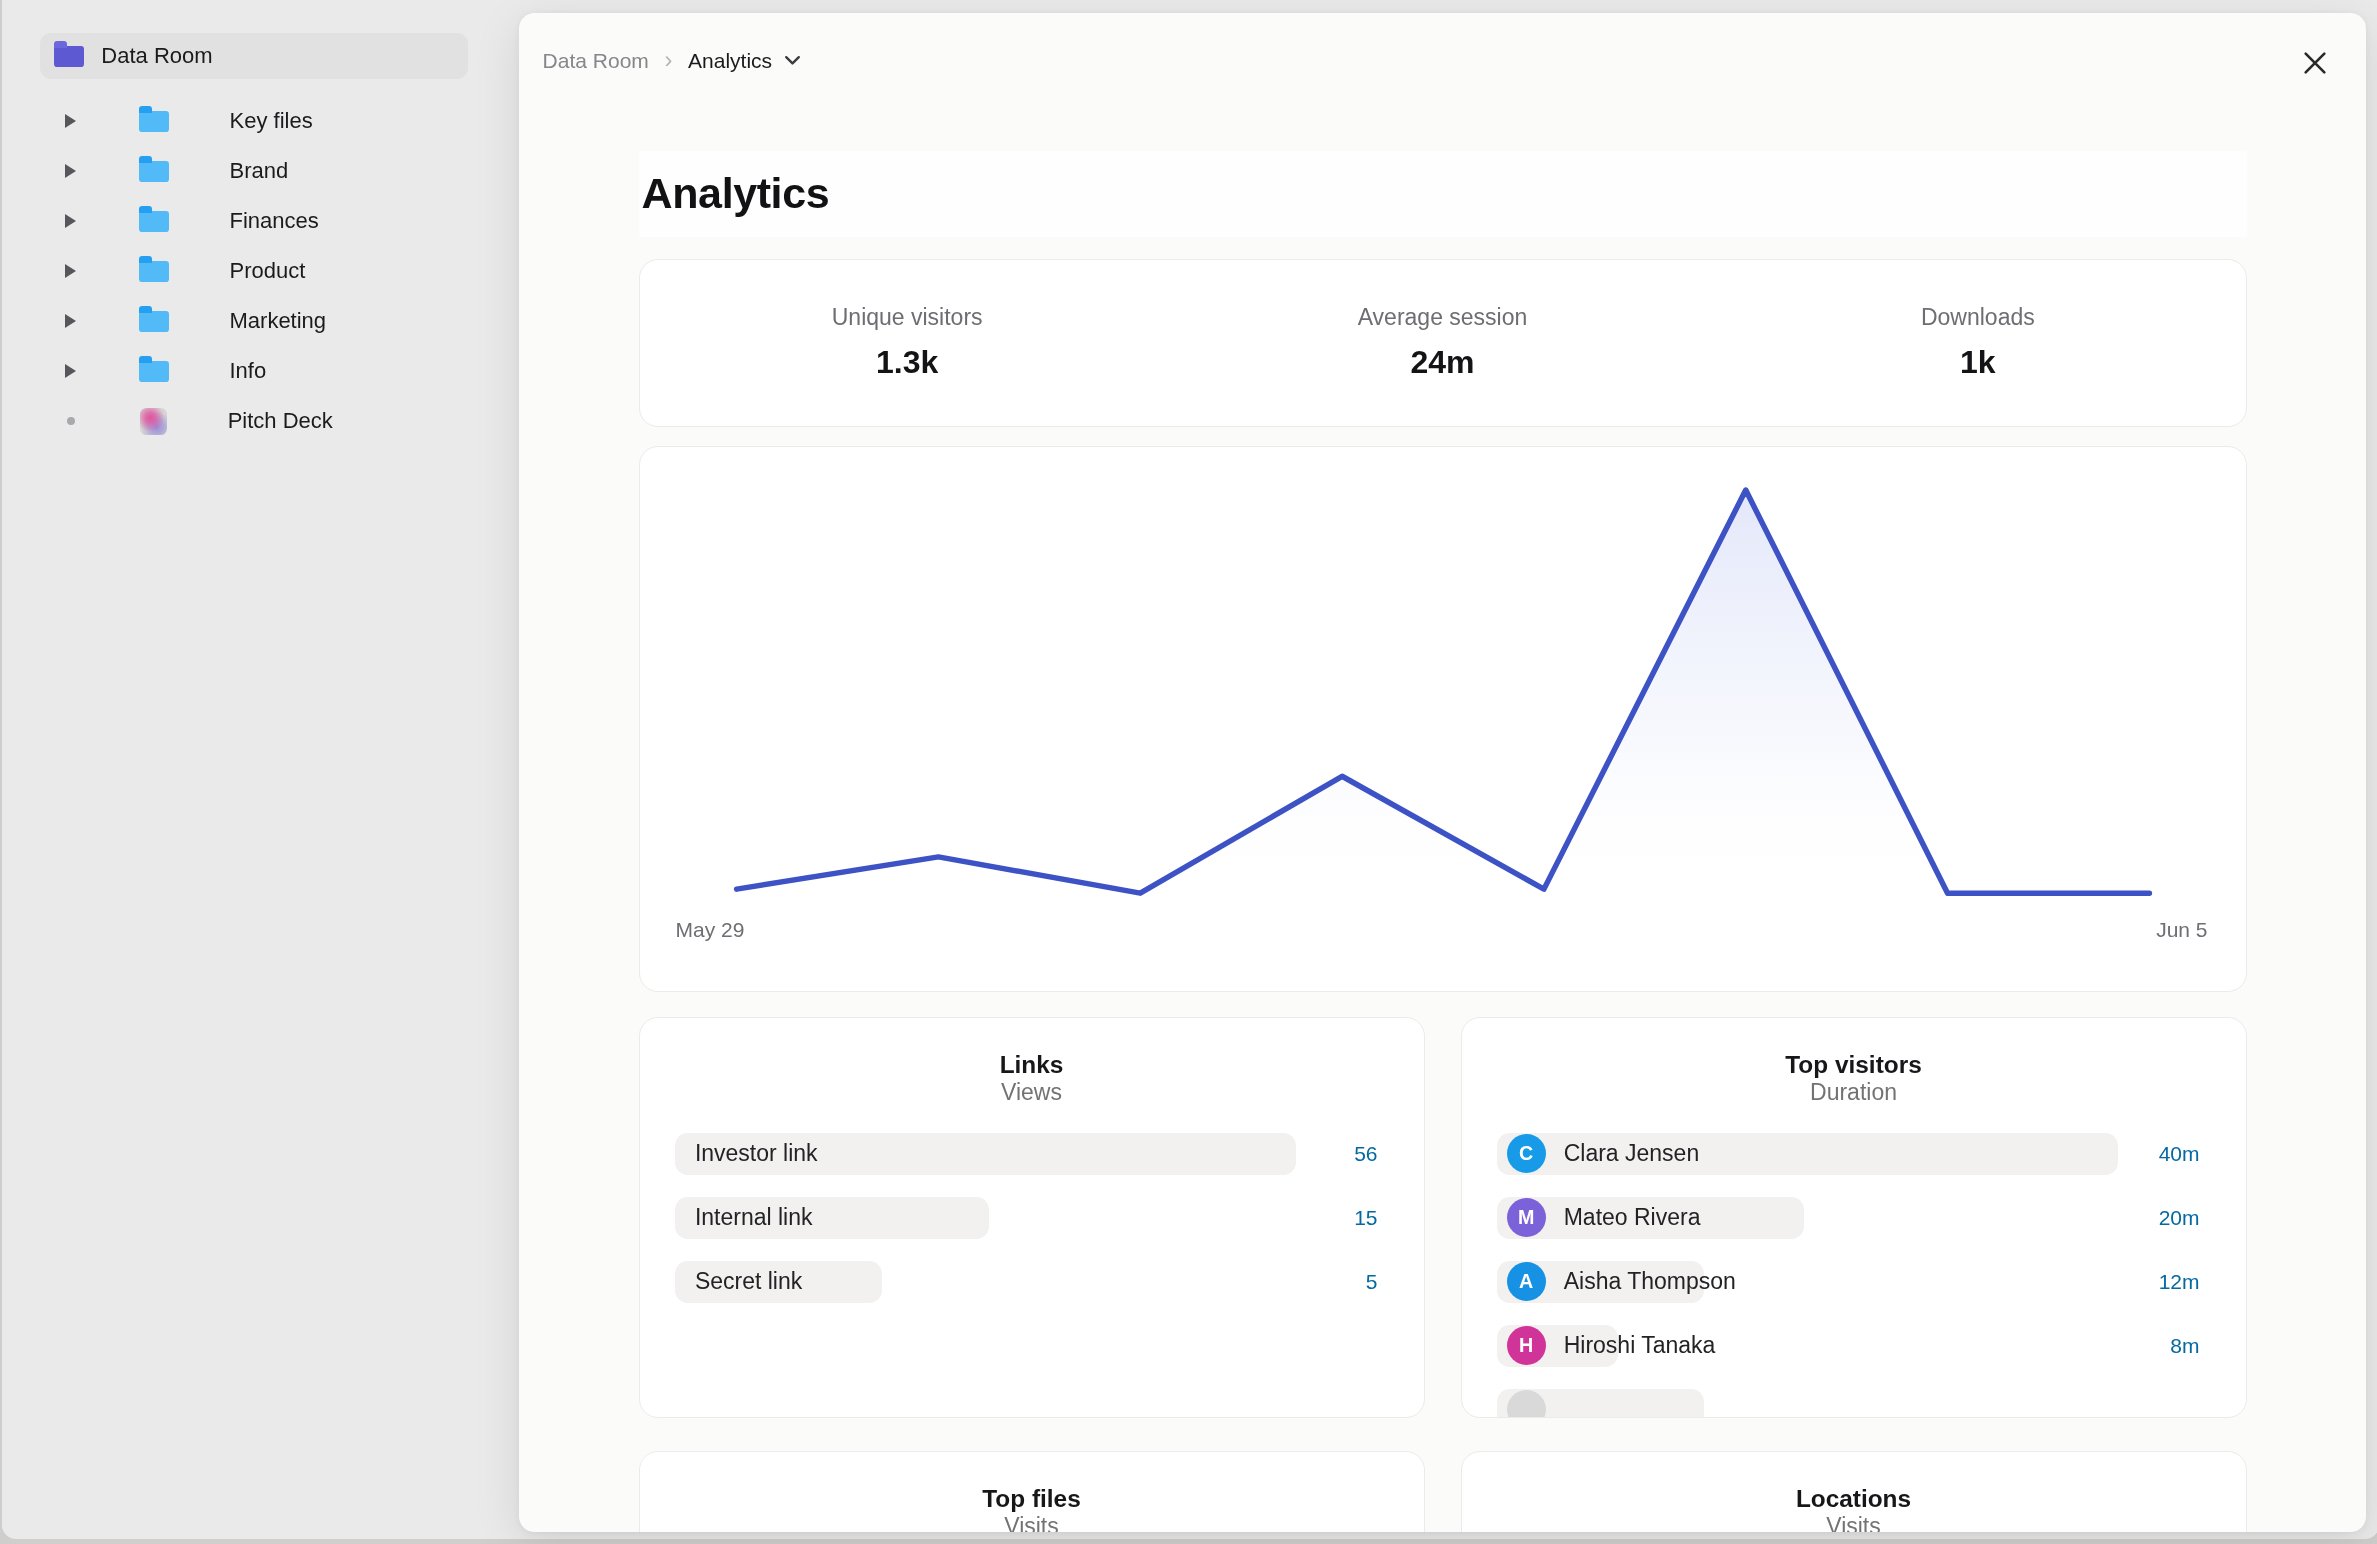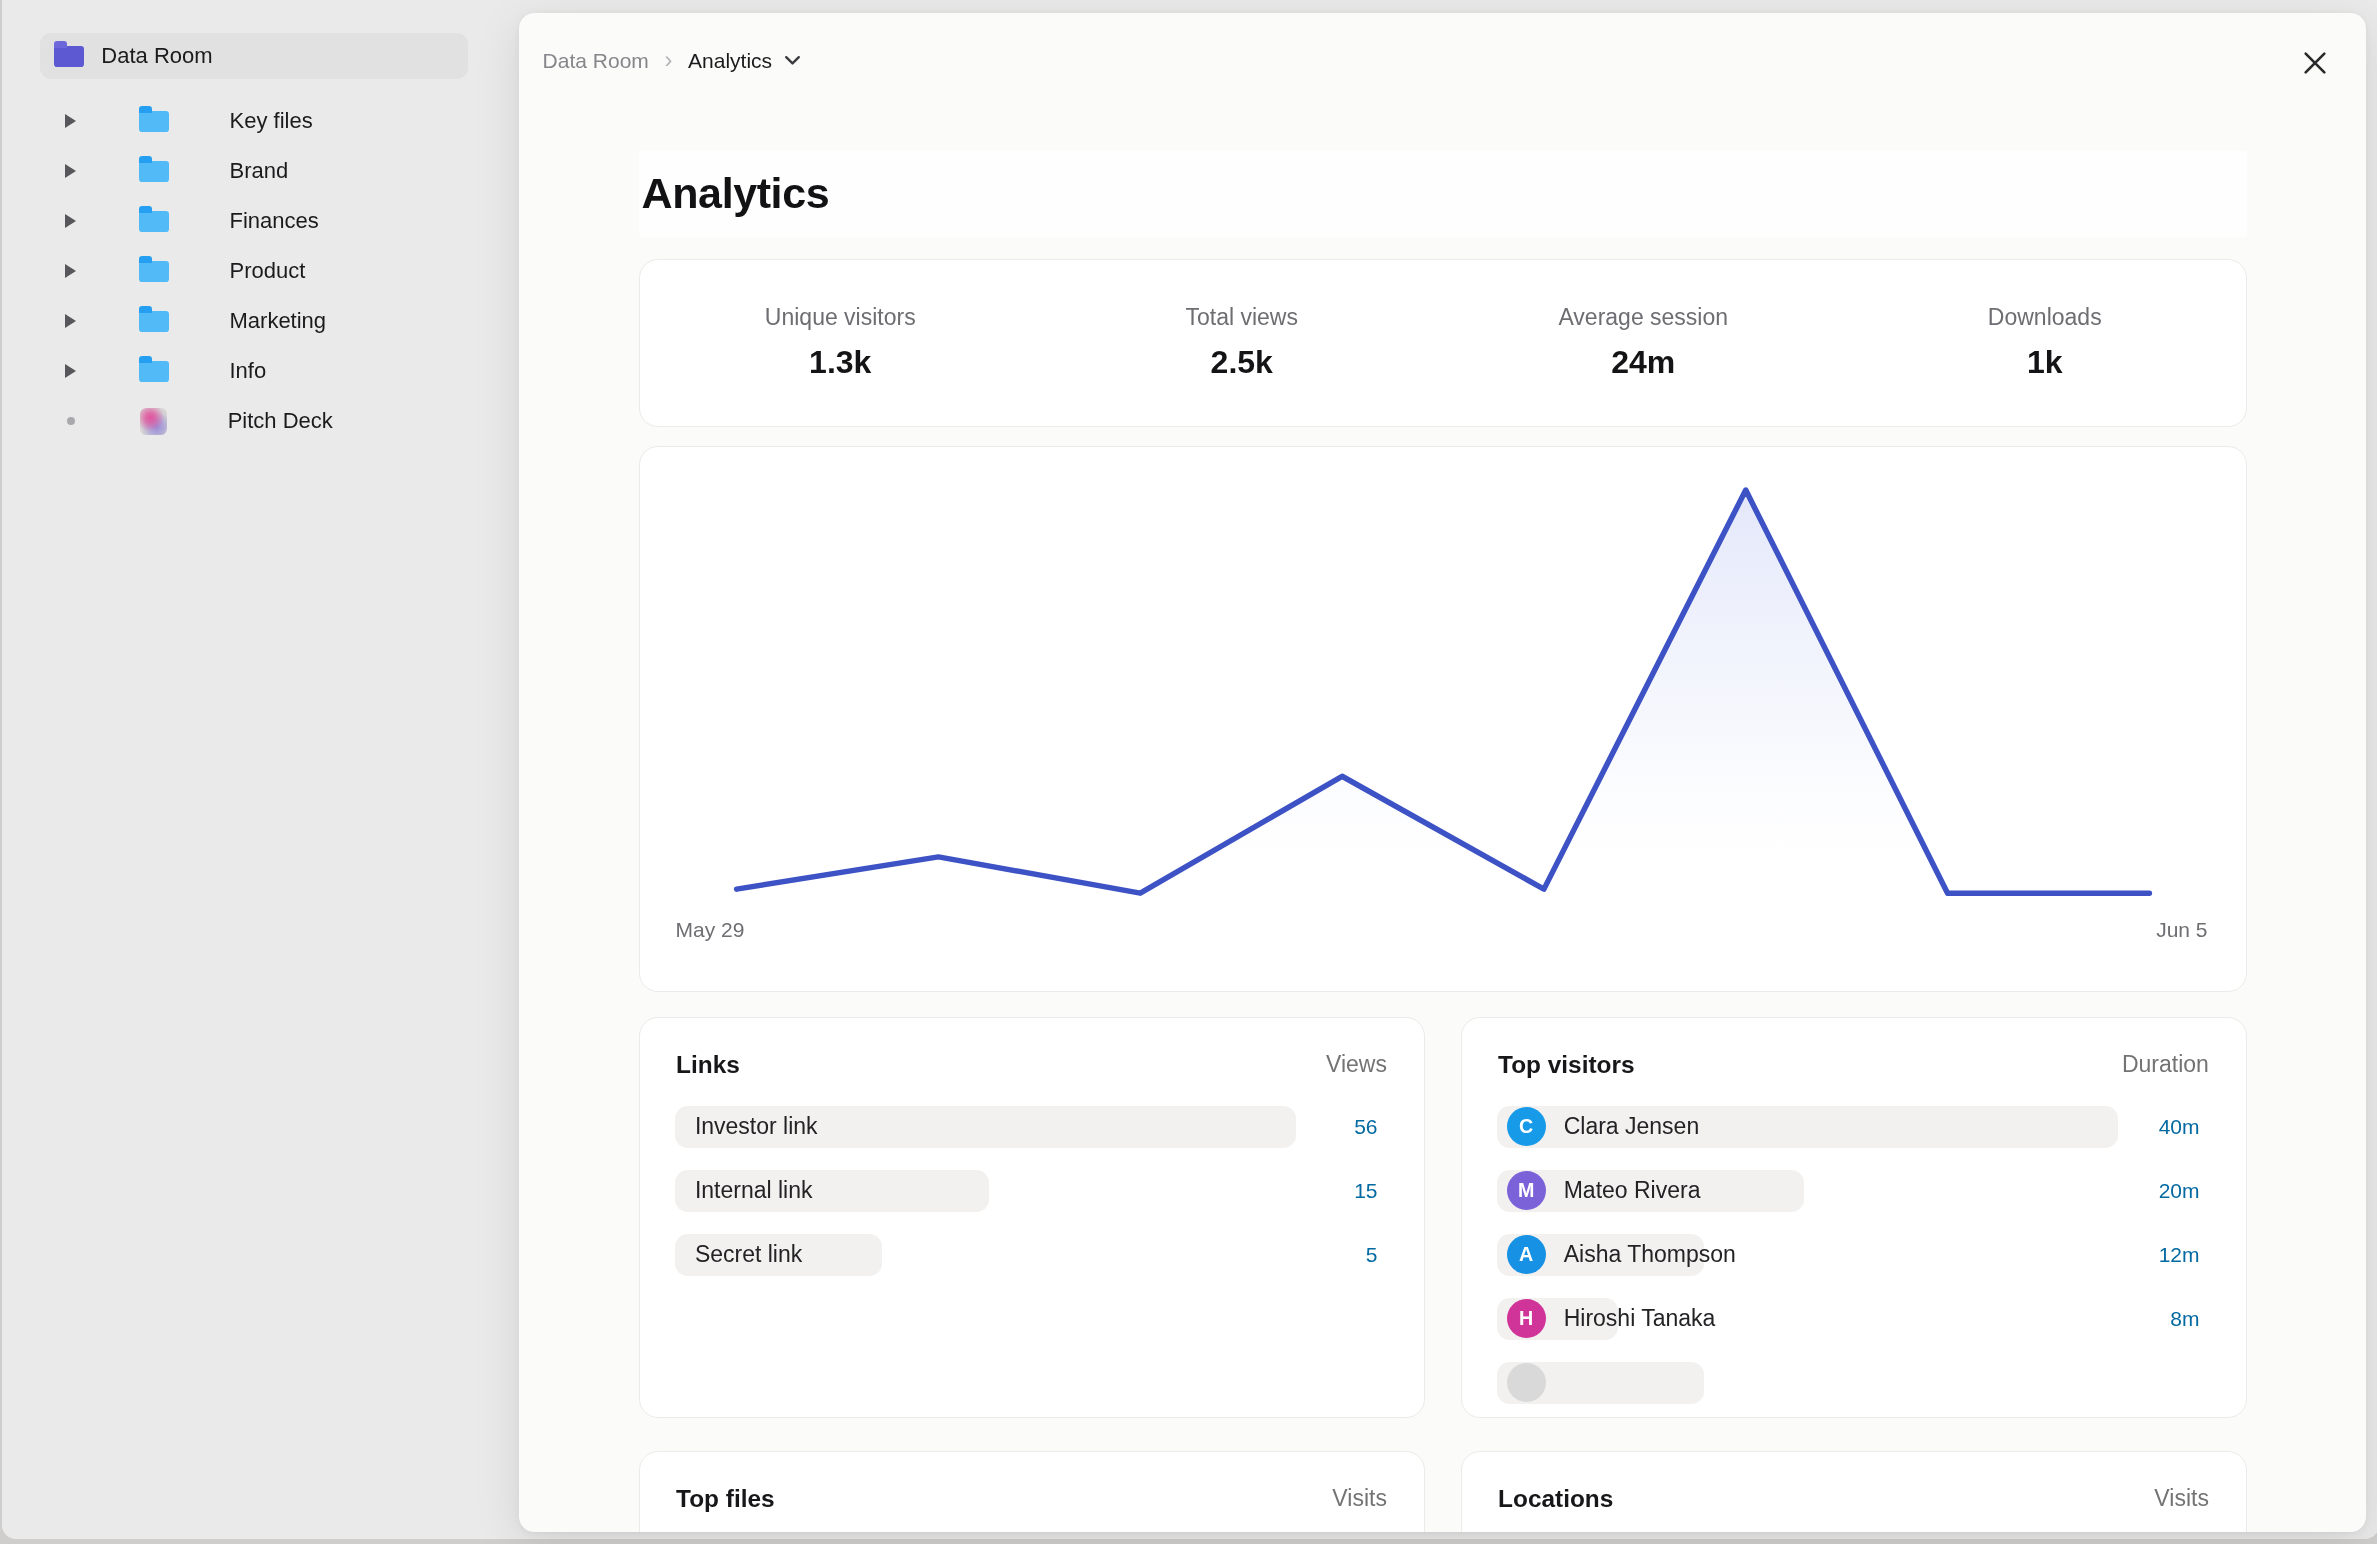--- a/index.html
+++ b/index.html
@@ -65,21 +65,21 @@
   .stat-value { font-size:32px; font-weight:700; color:#141416; }
   .chart-card { margin-top:19px; height:546px; position:relative; overflow:hidden; }
   .chart-svg { position:absolute; inset:0; width:100%; height:100%; }
   .axis-label { position:absolute; bottom:49px; font-size:21px; color:#6e6e73; }
   .axis-start { left:36px; }
   .axis-end { right:38px; }
   .mid-row { margin-top:25px; display:grid; grid-template-columns:1fr 1fr; gap:36px; }
   .panel { height:401px; padding:33px 35px 0 35px; overflow:hidden; }
   .panel.bottom { height:299px; }
   .bottom-row { margin-top:33px; display:grid; grid-template-columns:1fr 1fr; gap:36px; }
-  .panel-head { display:flex; justify-content:space-between; align-items:center; margin-bottom:27px; padding:0 1.6px; }
+  .panel-head { display:flex; justify-content:space-between; align-items:center; margin-bottom:27px; padding:0 1.6px;flex-direction:column; }
   .panel-title { font-size:24.4px; font-weight:600; color:#17171a; }
   .panel-col { font-size:23px; color:#737373; }
   .bar-row { position:relative; height:42px; margin-bottom:22px; display:flex; align-items:center; }
   .bar-pill { position:absolute; left:0; top:0; height:100%; background:#f2f1f0; border-radius:12.6px; }
   .bar-content { position:relative; display:flex; align-items:center; padding-left:20.4px; font-size:23px; color:#232326; }
   .bar-content.with-avatar { padding-left:10.2px; }
   .avatar {
     width:39px; height:39px; border-radius:50%; margin-right:18px; flex:0 0 auto;
     display:flex; align-items:center; justify-content:center;
     color:#fff; font-size:19.7px; font-weight:600;
@@ -161,24 +161,20 @@
     <div class="content">
 
       <div class="title-band">
         <span class="page-title">Analytics</span>
       </div>
 
       <div class="card stats-card">
           <div class="stat">
     <div class="stat-label">Unique visitors</div>
     <div class="stat-value">1.3k</div>
-  </div>
-          <div class="stat">
-    <div class="stat-label">Total views</div>
-    <div class="stat-value">2.5k</div>
   </div>
           <div class="stat">
     <div class="stat-label">Average session</div>
     <div class="stat-value">24m</div>
   </div>
           <div class="stat">
     <div class="stat-label">Downloads</div>
     <div class="stat-value">1k</div>
   </div>
         </div>

